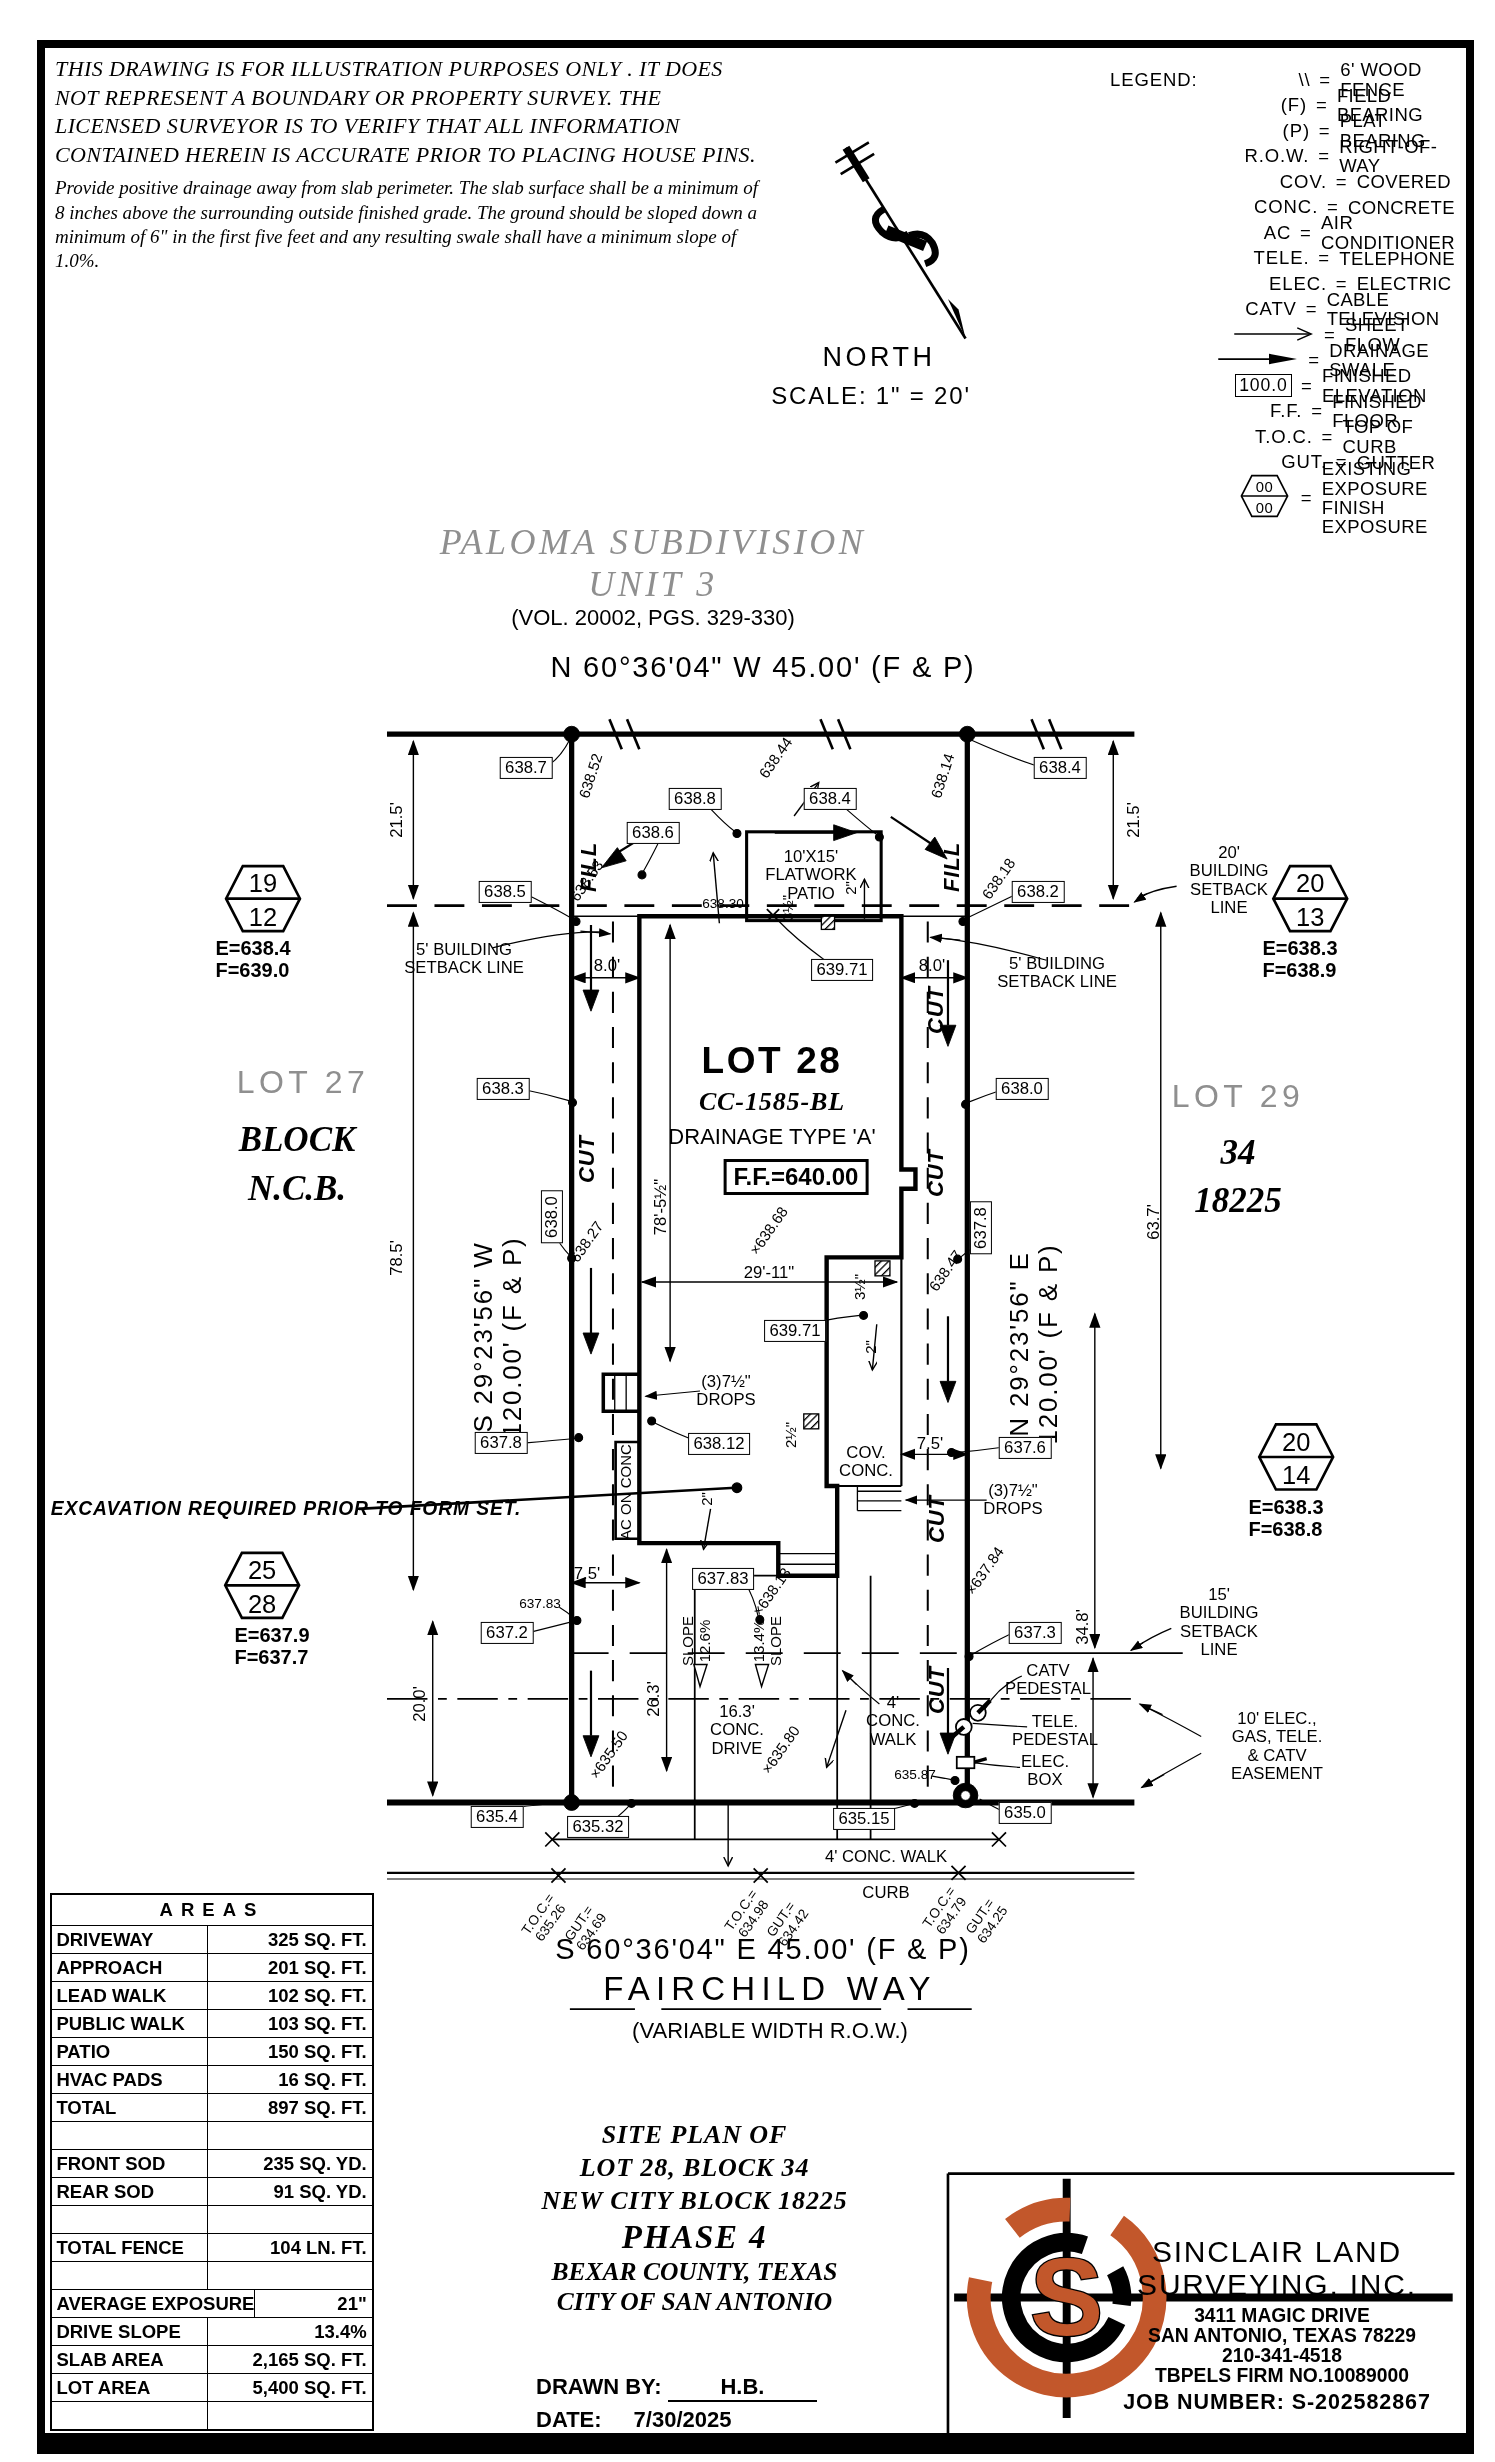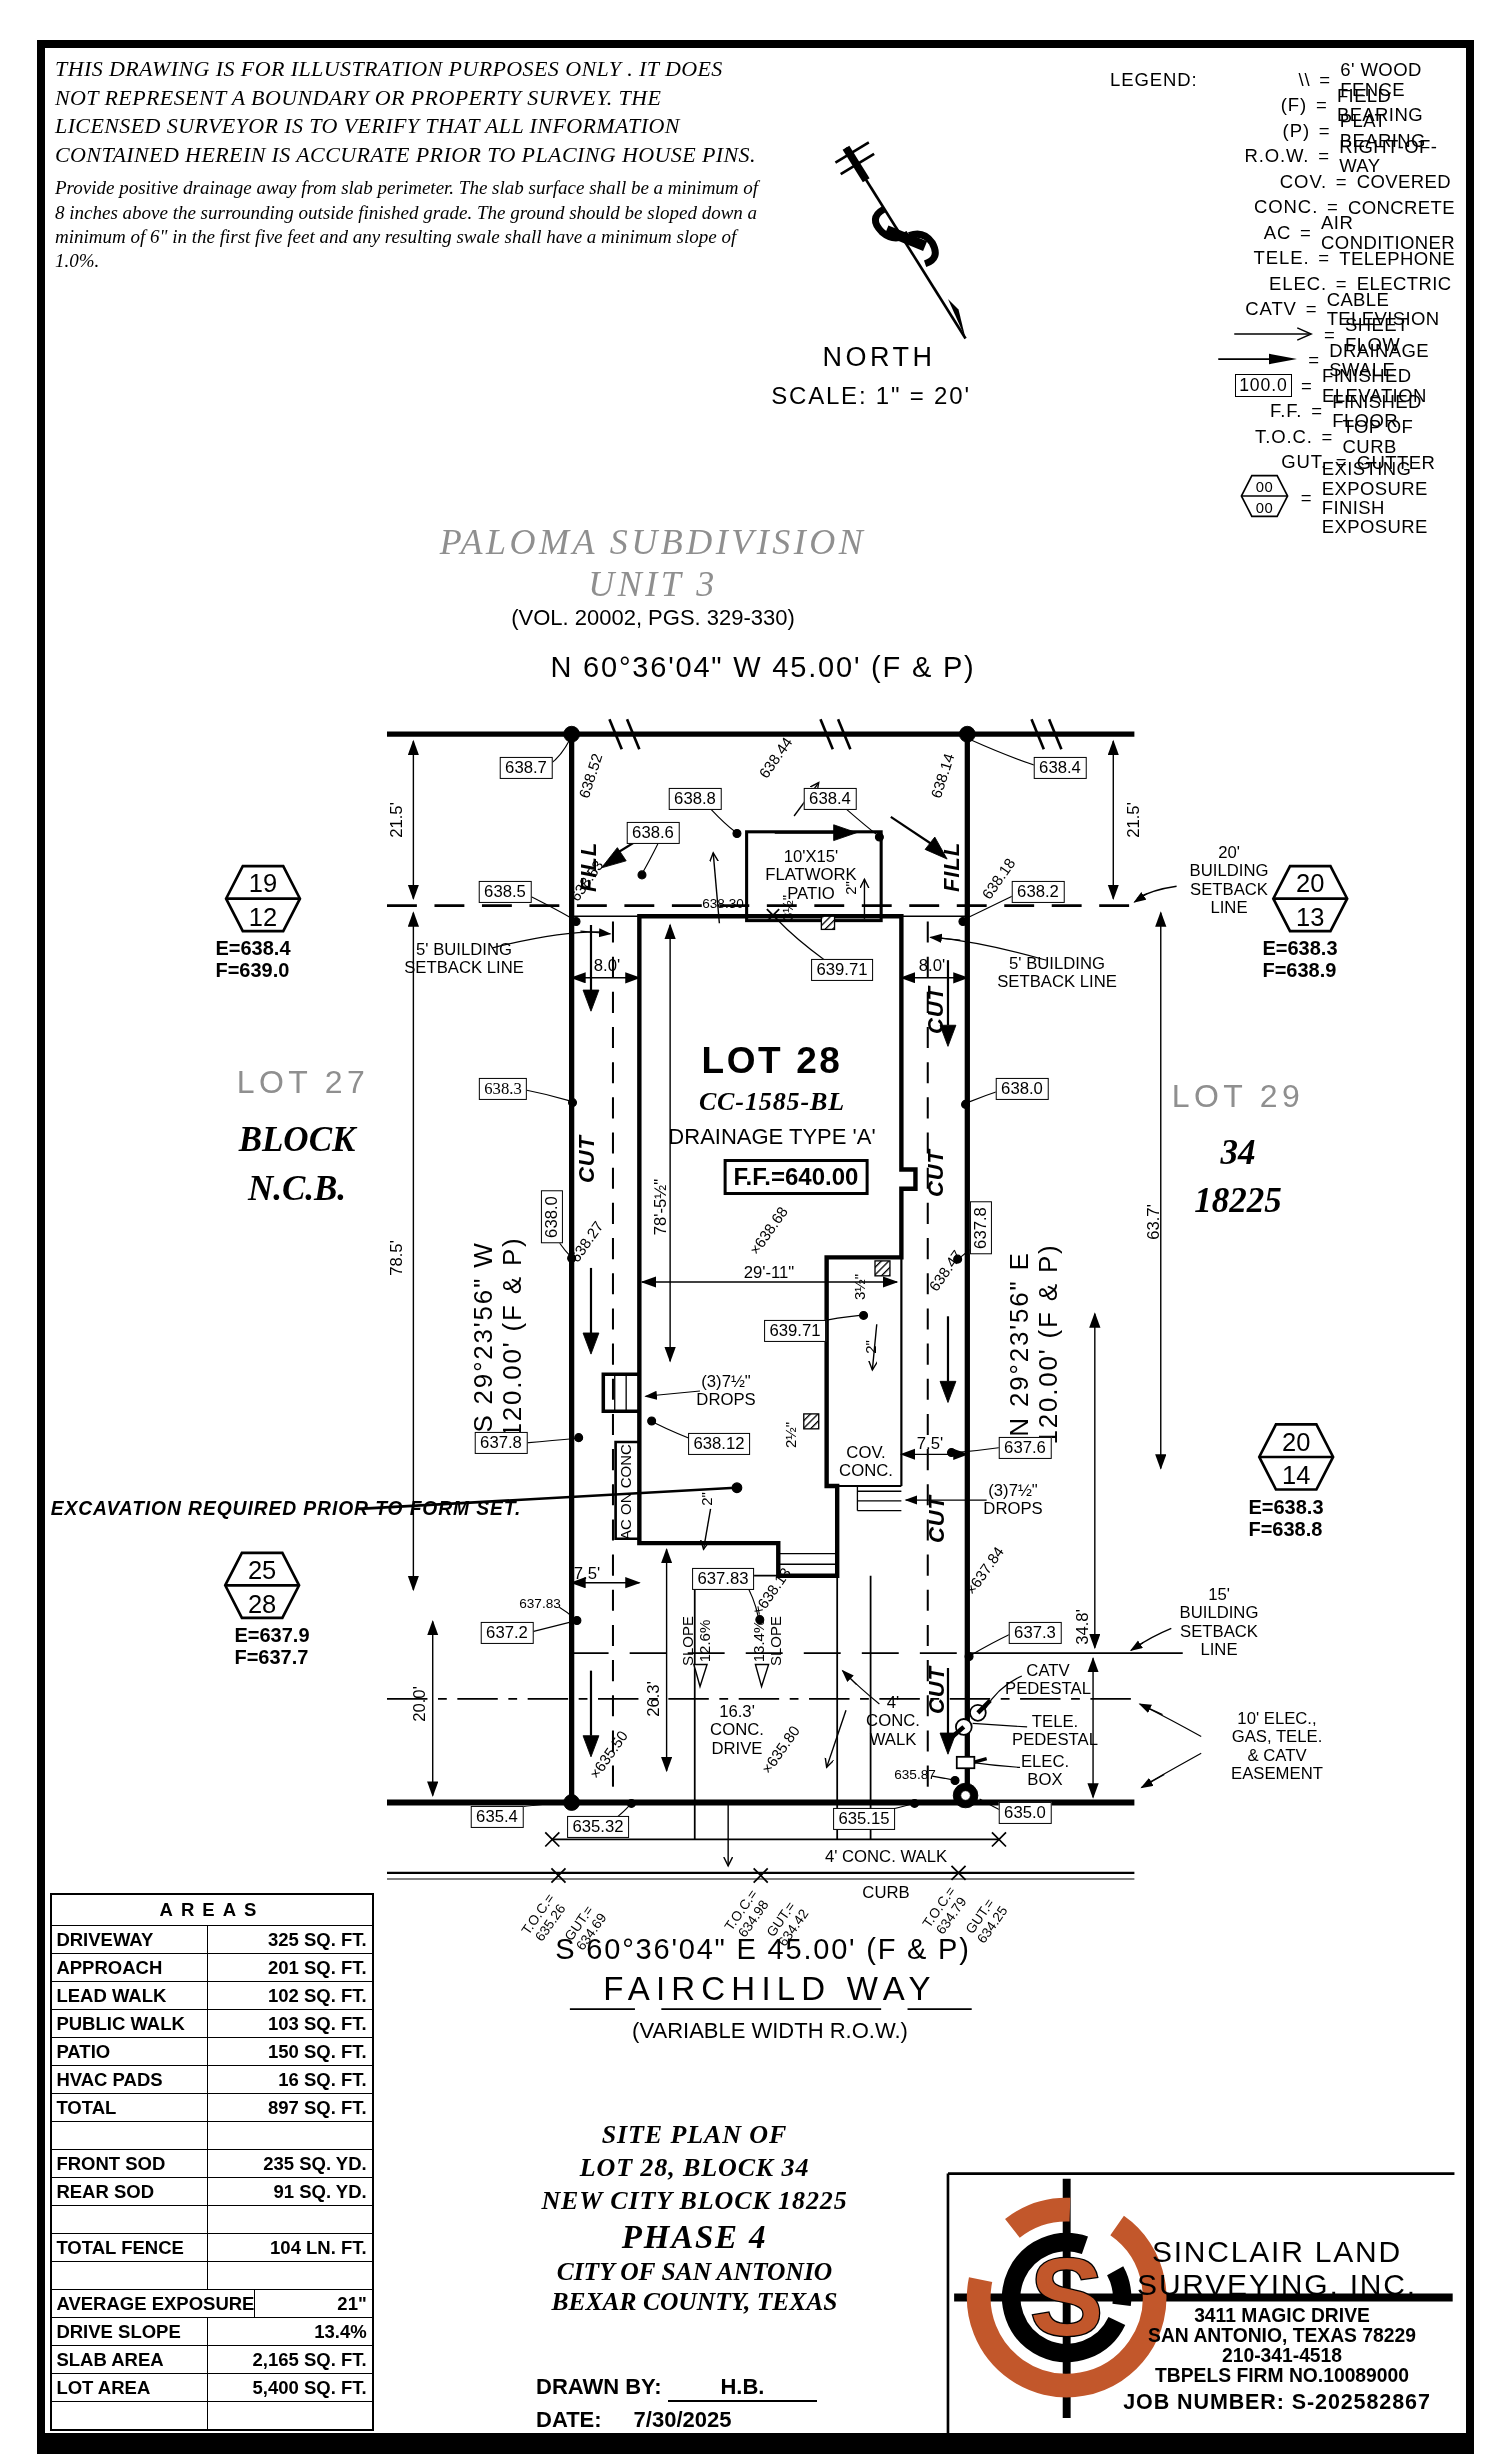--- a/index.html
+++ b/index.html
@@ -494,21 +494,21 @@
       <div class="lbl graybig" style="left: 303px; top: 1083px; transform: translate(-50%, -50%) rotate(0deg);">LOT 27</div>
       <div class="lbl serbig" style="left: 297px; top: 1140px; transform: translate(-50%, -50%) rotate(0deg);">BLOCK</div>
       <div class="lbl serbig" style="left: 297px; top: 1189px; transform: translate(-50%, -50%) rotate(0deg);">N.C.B.</div>
       <div class="lbl graybig" style="left: 1238px; top: 1097px; transform: translate(-50%, -50%) rotate(0deg);">LOT 29</div>
       <div class="lbl serbig" style="left: 1238px; top: 1153px; transform: translate(-50%, -50%) rotate(0deg);">34</div>
       <div class="lbl serbig" style="left: 1238px; top: 1201px; transform: translate(-50%, -50%) rotate(0deg);">18225</div>
       <div class="lbl lotname" style="left: 772px; top: 1061px; transform: translate(-50%, -50%) rotate(0deg);">LOT 28</div>
       <div class="lbl sermed" style="left: 772px; top: 1102px; transform: translate(-50%, -50%) rotate(0deg);">CC-1585-BL</div>
       <div class="lbl med" style="left: 772px; top: 1137px; transform: translate(-50%, -50%) rotate(0deg);">DRAINAGE TYPE 'A'</div>
       <div class="lbl ffbox" style="left: 796px; top: 1177px; transform: translate(-50%, -50%) rotate(0deg);">F.F.=640.00</div>
-      <div class="lbl box" style="left: 503px; top: 1089px; transform: translate(-50%, -50%) rotate(0deg); font-family: Liberation Serif, serif;">638.3</div>
+      <div class="lbl box" style="left: 503px; top: 1089px; transform: translate(-50%, -50%) rotate(0deg);">638.3</div>
       <div class="lbl box" style="left: 1022px; top: 1089px; transform: translate(-50%, -50%) rotate(0deg);">638.0</div>
       <div class="lbl bi" style="left: 587px; top: 1159px; transform: translate(-50%, -50%) rotate(-90deg);">CUT</div>
       <div class="lbl bi" style="left: 936px; top: 1010px; transform: translate(-50%, -50%) rotate(-90deg);">CUT</div>
       <div class="lbl bi" style="left: 936px; top: 1173px; transform: translate(-50%, -50%) rotate(-90deg);">CUT</div>
       <div class="lbl box" style="left: 552px; top: 1217px; transform: translate(-50%, -50%) rotate(-90deg);">638.0</div>
       <div class="lbl sm" style="left: 587px; top: 1242px; transform: translate(-50%, -50%) rotate(-55deg);">638.27</div>
       <div class="lbl box" style="left: 981px; top: 1228px; transform: translate(-50%, -50%) rotate(-90deg);">637.8</div>
       <div class="lbl sm" style="left: 946px; top: 1271px; transform: translate(-50%, -50%) rotate(-55deg);">638.47</div>
       <div class="lbl bearing" style="left: 498px; top: 1337px; transform: translate(-50%, -50%) rotate(-90deg);">S 29°23'56" W
 120.00' (F &amp; P)</div>
@@ -677,22 +677,22 @@
           <div class="ar-v"></div>
         </div>
       </div>
   </div>
 
   <div id="titleblock">
       <div class="tb1">SITE PLAN OF</div>
       <div class="tb1">LOT 28, BLOCK 34</div>
       <div class="tb1">NEW CITY BLOCK 18225</div>
       <div class="tb2">PHASE 4</div>
+      <div class="tb3">BEXAR COUNTY, TEXAS</div>
       <div class="tb3">CITY OF SAN ANTONIO</div>
-      <div class="tb3">BEXAR COUNTY, TEXAS</div>
     </div>
   <div id="drawnby">
     <div class="row"><span>DRAWN BY:</span> <span class="u">H.B.</span></div>
     <div class="row"><span>DATE:</span> <span class="u">7/30/2025</span></div>
   </div>
 
   <div id="sv-name" class="sv">
     <div>SINCLAIR LAND</div>
     <div>SURVEYING, INC.</div>
   </div>

